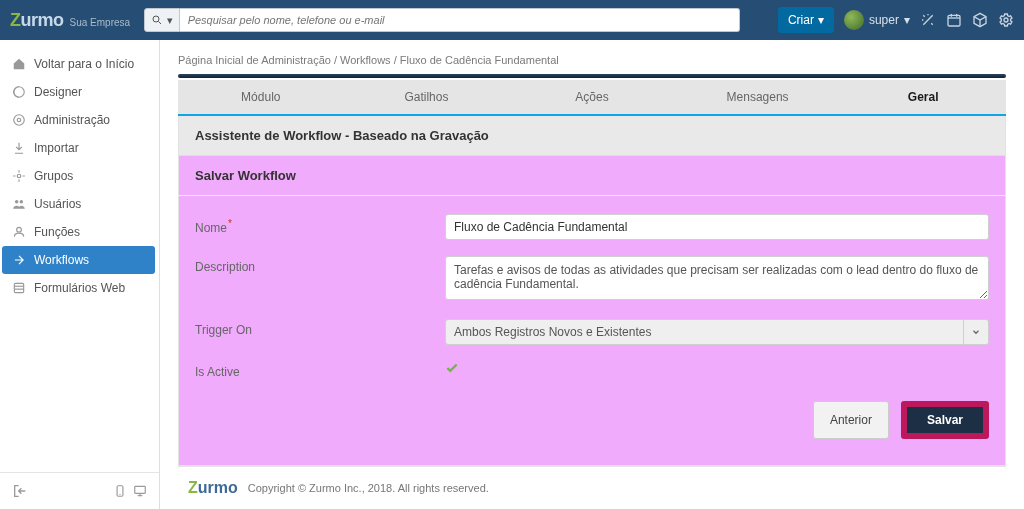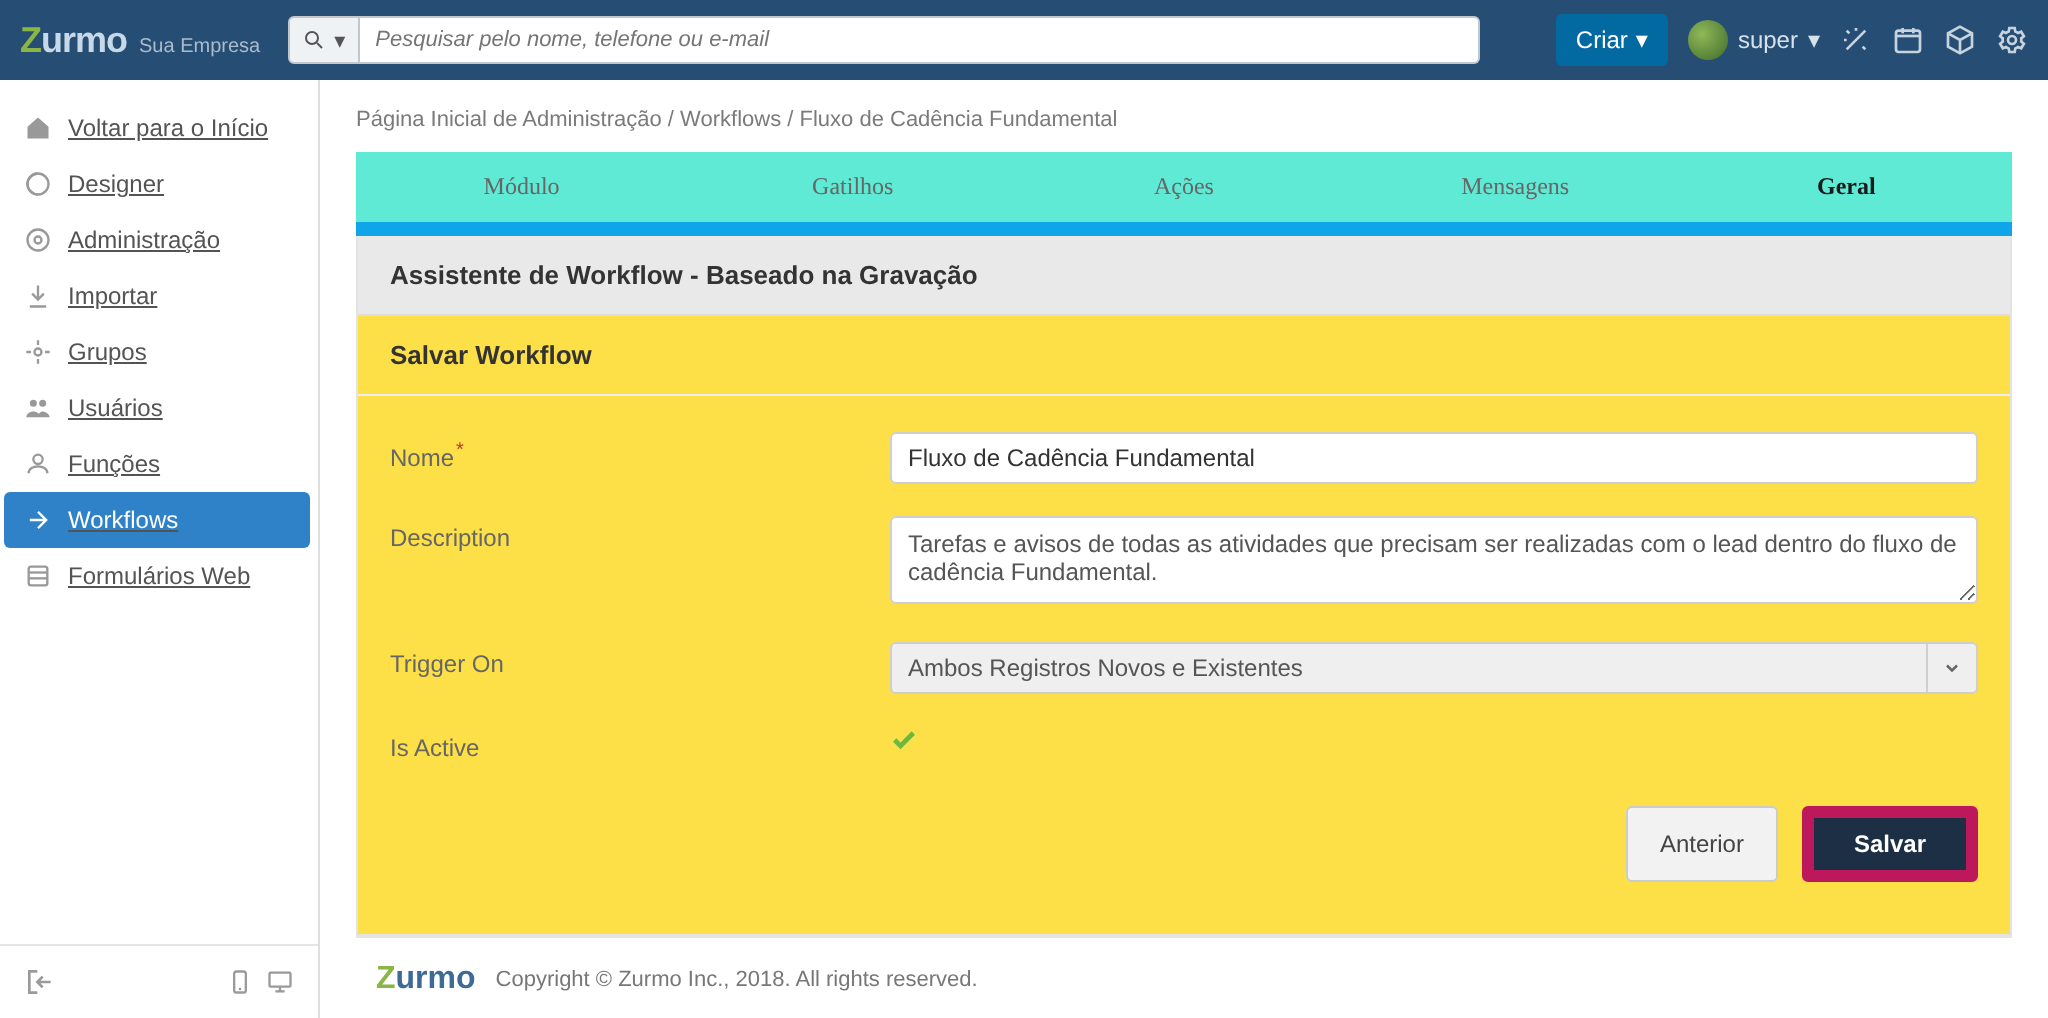--- a/index.html
+++ b/index.html
@@ -13,42 +13,42 @@
 .search-wrap { display: flex; align-items: center; margin-left: 14px; }
 .scope-btn { background: #eef2f5; border: 1px solid #c0c7cd; height: 24px; padding: 0 6px; border-radius: 3px 0 0 3px; display: flex; align-items: center; font-size: 11px; cursor: pointer; gap: 4px; }
 .search-input { width: 560px; height: 24px; border: 1px solid #c0c7cd; border-left: none; border-radius: 0 3px 3px 0; padding: 0 8px; font-style: italic; font-size: 11px; color: #888; background: #fff; }
 .top-right { margin-left: auto; display: flex; align-items: center; gap: 10px; }
 .criar-btn { background: #0369a1; color: #fff; border: none; border-radius: 3px; height: 26px; padding: 0 10px; font-size: 12px; cursor: pointer; display: flex; align-items: center; gap: 4px; }
 .user-chip { color: #d6e1eb; display: flex; align-items: center; gap: 5px; cursor: pointer; font-size: 12px; }
 .avatar { width: 20px; height: 20px; border-radius: 50%; background: radial-gradient(circle at 35% 35%, #8fb957, #3f6a2a); }
 .topicon { width: 16px; height: 16px; color: #c7d4df; cursor: pointer; }
 
 .body-wrap { flex: 1; display: flex; overflow: hidden; }
-.sidebar { width: 160px; border-right: 1px solid #dedede; display: flex; flex-direction: column; background: #fff; text-decoration: underline; }
+.sidebar { width: 160px; border-right: 1px solid #dedede; display: flex; flex-direction: column; background: #fff; }
 .sidemenu { list-style: none; padding-top: 10px; }
 .sidemenu li { display: flex; align-items: center; gap: 8px; padding: 7px 12px; color: #545454; cursor: pointer; font-size: 12px; }
 .sidemenu li.active { background: #2f82c7; color: #fff; border-radius: 3px; margin: 0 4px 0 2px; padding: 7px 10px; }
 .sidemenu li .sicon { width: 14px; height: 14px; color: #999; }
 .sidemenu li.active .sicon { color: #fff; }
 .side-spacer { flex: 1; }
 .side-footer { border-top: 1px solid #e5e5e5; padding: 10px 12px; display: flex; align-items: center; gap: 14px; }
 .sf-icon { width: 16px; height: 16px; color: #9a9a9a; cursor: pointer; }
 .device-icons { margin-left: auto; display: flex; gap: 6px; }
 .dv { width: 14px; height: 14px; color: #9a9a9a; cursor: pointer; }
 
 .main { flex: 1; padding: 14px 18px 0 18px; overflow: auto; display: flex; flex-direction: column; }
 .breadcrumb { font-size: 11px; color: #7a7a7a; margin-bottom: 8px; }
 .breadcrumb a { color: #7a7a7a; text-decoration: none; }
 
 .wizbar { height: 8px; background: linear-gradient(#2b4560,#122133); border-radius: 4px; margin-bottom: 2px; }
-.tabs { display: flex; border-bottom: 7px solid #0ea5e9; background: #5eead4; font-family: Liberation Serif, serif; }
+.tabs { display: flex; border-bottom: 2px solid #0ea5e9; background: #e5e5e5; }
 .tab { flex: 1; text-align: center; padding: 10px 0; font-size: 12px; color: #666; cursor: pointer; }
 .tab.active { color: #1a1a1a; font-weight: bold; }
 
-.panel { background: #fde047; border: 1px solid #e3e3e3; border-top: none; }
+.panel { background: #f0abfc; border: 1px solid #e3e3e3; border-top: none; }
 .panel-title { background: #e9e9e9; border-bottom: 1px solid #ddd; padding: 12px 16px; font-size: 13px; color: #333; font-weight: bold; }
 .panel-sub { padding: 12px 16px; font-size: 13px; font-weight: bold; color: #333; border-bottom: 1px solid #eee; }
 .form { padding: 10px 16px 20px; }
 .frow { display: flex; align-items: flex-start; padding: 8px 0; }
 .flabel { width: 250px; font-size: 12px; color: #666; padding-top: 4px; }
 .freq { color: #c0392b; margin-left: 1px; vertical-align: super; font-size: 10px; }
 .fctrl { flex: 1; }
 .txt { width: 100%; height: 26px; border: 1px solid #cfcfcf; border-radius: 3px; padding: 0 8px; font-size: 12px; color: #333; }
 .txtarea { width: 100%; height: 44px; border: 1px solid #cfcfcf; border-radius: 3px; padding: 6px 8px; font-size: 12px; color: #555; resize: vertical; font-family: inherit; }
 .select-shell { display: flex; }

